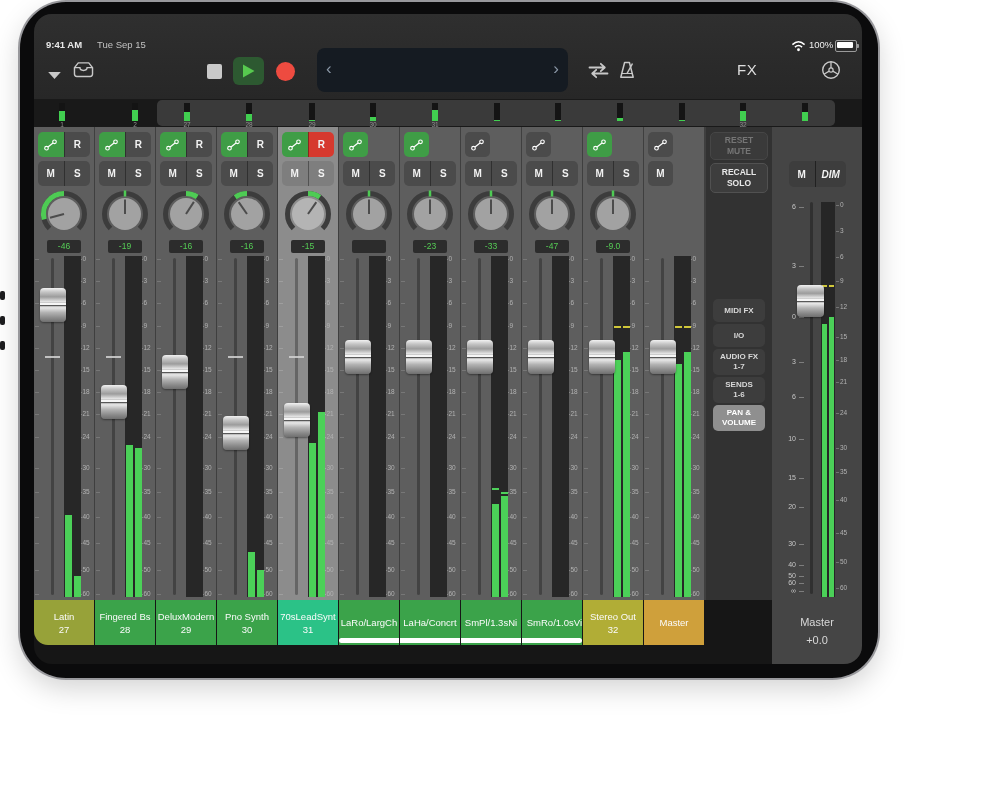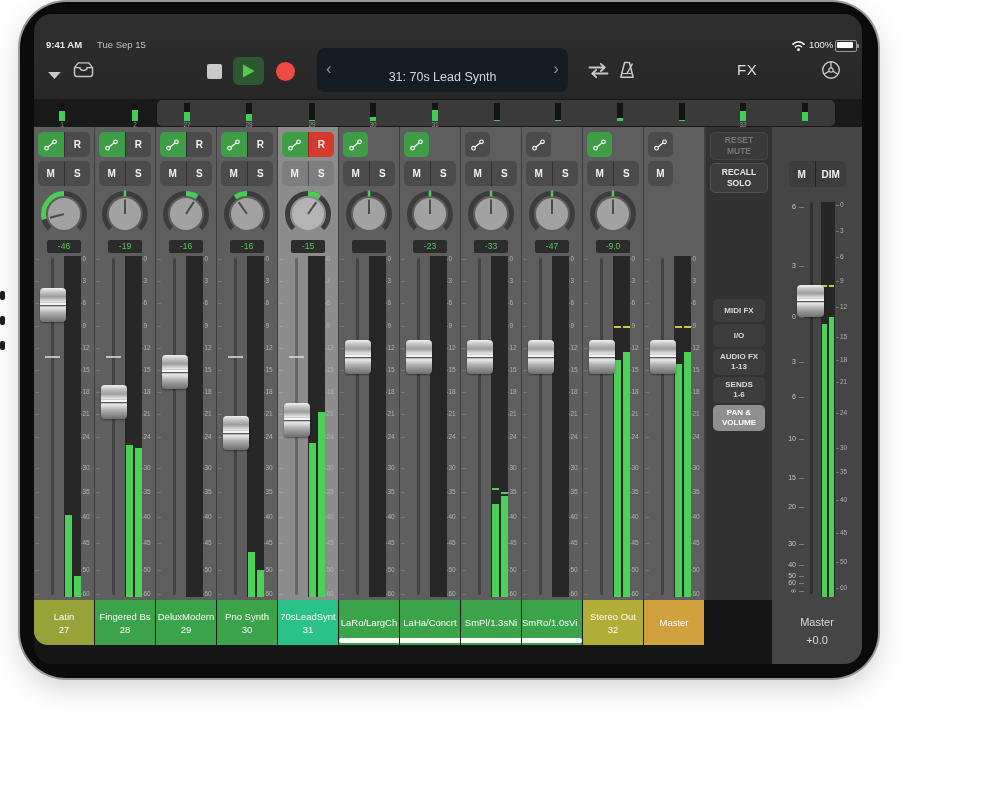--- a/index.html
+++ b/index.html
@@ -74,21 +74,20 @@
       </span>
       <span class="tb-stop"></span>
       <span class="tb-play">
         <svg width="13" height="14" viewBox="0 0 13 14">
             <path d="M1 0.5 L12.5 7 L1 13.5 Z" fill="#57c94f"></path>
           </svg>
       </span>
       <span class="tb-rec"></span>
       <div class="lcd">
         <span class="lcd-prev">‹</span>
-        <div class="lcd-trk">31: 70s Lead Synth</div>
         <span class="lcd-next">›</span>
       </div>
       <span class="tb-cycle">
         <svg width="25" height="17" viewBox="0 0 25 17">
             <path d="M3.5 5.5 H18 M14.8 1.8 L18.8 5.5 L14.8 9.2" fill="none" stroke="#c8c8c8" stroke-width="1.8" stroke-linecap="round" stroke-linejoin="round"></path>
             <path d="M21.5 11.5 H7 M10.2 7.8 L6.2 11.5 L10.2 15.2" fill="none" stroke="#c8c8c8" stroke-width="1.8" stroke-linecap="round" stroke-linejoin="round"></path>
           </svg>
       </span>
       <span class="tb-metro">
         <svg width="20" height="20" viewBox="0 0 20 20">
@@ -850,21 +849,21 @@
         <div style="position: absolute; left: 1px; top: 467px; width: 4px; height: 1px; background: rgba(255, 255, 255, 0.16);"></div>
         <div style="position: absolute; left: 45px; top: 467px; width: 2.5px; height: 1px; background: rgba(255, 255, 255, 0.25);"></div>
         <div style="position: absolute; left: 48.5px; top: 463px; width: 12px; font-size: 6.5px; color: rgb(178, 178, 178);">60</div>
         <div style="position: absolute; left: 17px; top: 131px; width: 3px; height: 337px; background: rgba(0, 0, 0, 0.28); border-radius: 1.5px;"></div>
         <div style="position: absolute; left: 11px; top: 229px; width: 15px; height: 2px; background: rgb(210, 210, 210); opacity: 0.85;"></div>
         <div style="position: absolute; left: 30px; top: 129px; width: 17px; height: 341px; background: rgb(39, 39, 39);"></div>
         <div style="position: absolute; left: 6px; top: 213px; width: 26px; height: 34px; border-radius: 4px; background: linear-gradient(rgb(242, 242, 242) 0%, rgb(196, 196, 196) 12%, rgb(156, 156, 156) 26%, rgb(227, 227, 227) 40%, rgb(143, 143, 143) 50%, rgb(232, 232, 232) 58%, rgb(179, 179, 179) 72%, rgb(138, 138, 138) 88%, rgb(111, 111, 111) 100%); box-shadow: rgba(0, 0, 0, 0.4) 0px 1px 2px;">
           <div style="position: absolute; left: 0px; top: 15px; width: 100%; height: 2px; background: rgb(246, 246, 246); box-shadow: rgba(0, 0, 0, 0.45) 0px 1px 0px;"></div>
         </div>
       </div>
-      <div style="position: absolute; left: 488px; top: 586px; width: 60px; height: 45px; background: rgb(59, 163, 74); display: flex; flex-direction: column; align-items: flex-start; justify-content: center; color: rgb(251, 251, 251); font-size: 9.5px; line-height: 13px; text-align: center; overflow: hidden;">
+      <div style="position: absolute; left: 488px; top: 586px; width: 60px; height: 45px; background: rgb(59, 163, 74); display: flex; flex-direction: column; align-items: flex-end; justify-content: center; color: rgb(251, 251, 251); font-size: 9.5px; line-height: 13px; text-align: center; overflow: hidden;">
         <div>SmRo/1.0sVi</div>
         <div style="position: absolute; left: 0px; bottom: 2px; width: 100%; height: 5px; background: rgb(255, 255, 255); border-radius: 0px 3px 3px 0px;"></div>
       </div>
       <div style="position: absolute; left: 549px; top: 113px; width: 60px; height: 473px; background: rgb(94, 94, 94);">
         <div style="position: absolute; left: 4px; top: 5px; width: 25px; height: 25px; border-radius: 5px; background: rgb(63, 157, 70); display: flex; align-items: center; justify-content: center;">
           <svg width="17" height="16" viewBox="0 0 24 24">
             <line x1="5" y1="17.5" x2="19" y2="6.5" stroke="#fff" stroke-width="1.8"></line>
             <circle cx="6" cy="16.8" r="2.7" fill="#3f9d46" stroke="#fff" stroke-width="1.7"></circle>
             <circle cx="18" cy="7.2" r="2.7" fill="#3f9d46" stroke="#fff" stroke-width="1.7"></circle>
           </svg>
@@ -1009,30 +1008,30 @@
         <div>Master</div>
       </div>
       <div style="position: absolute; left: 672px; top: 113px; width: 66px; height: 473px; background: rgb(50, 50, 50);">
         <div style="position: absolute; left: 4px; top: 5px; width: 56px; height: 26px; background: rgb(58, 58, 58); border: 1px solid rgb(70, 70, 70); border-radius: 5px; color: rgb(117, 117, 117); font-size: 8.5px; font-weight: bold; display: flex; align-items: center; justify-content: center; text-align: center; white-space: pre-line; line-height: 11px;">RESET
 MUTE</div>
         <div style="position: absolute; left: 4px; top: 36px; width: 56px; height: 28px; background: rgb(61, 61, 61); border: 1px solid rgb(81, 81, 81); border-radius: 5px; color: rgb(232, 232, 232); font-size: 8.5px; font-weight: bold; display: flex; align-items: center; justify-content: center; text-align: center; white-space: pre-line; line-height: 11px;">RECALL
 SOLO</div>
         <div style="position: absolute; left: 7px; top: 172px; width: 52px; height: 23px; background: rgb(61, 61, 61); border-radius: 5px; color: rgb(216, 216, 216); font-size: 8px; font-weight: bold; display: flex; align-items: center; justify-content: center; text-align: center; white-space: pre-line; line-height: 10px;">MIDI FX</div>
         <div style="position: absolute; left: 7px; top: 197px; width: 52px; height: 23px; background: rgb(61, 61, 61); border-radius: 5px; color: rgb(216, 216, 216); font-size: 8px; font-weight: bold; display: flex; align-items: center; justify-content: center; text-align: center; white-space: pre-line; line-height: 10px;">I/O</div>
         <div style="position: absolute; left: 7px; top: 222px; width: 52px; height: 26px; background: rgb(61, 61, 61); border-radius: 5px; color: rgb(216, 216, 216); font-size: 8px; font-weight: bold; display: flex; align-items: center; justify-content: center; text-align: center; white-space: pre-line; line-height: 10px;">AUDIO FX
-1-13</div>
+1-7</div>
         <div style="position: absolute; left: 7px; top: 250px; width: 52px; height: 26px; background: rgb(61, 61, 61); border-radius: 5px; color: rgb(216, 216, 216); font-size: 8px; font-weight: bold; display: flex; align-items: center; justify-content: center; text-align: center; white-space: pre-line; line-height: 10px;">SENDS
 1-6</div>
         <div style="position: absolute; left: 7px; top: 278px; width: 52px; height: 26px; background: rgb(143, 143, 143); border-radius: 5px; color: rgb(255, 255, 255); font-size: 8px; font-weight: bold; display: flex; align-items: center; justify-content: center; text-align: center; white-space: pre-line; line-height: 10px;">PAN &amp;
 VOLUME</div>
       </div>
       <div style="position: absolute; left: 738px; top: 113px; width: 90px; height: 537px; background: rgb(69, 69, 69);">
         <div style="position: absolute; left: 17px; top: 34px; width: 57px; height: 26px; border-radius: 5px; overflow: hidden; display: flex;">
           <div style="position: relative; width: 26px; height: 100%; background: rgb(61, 61, 61); display: flex; align-items: center; justify-content: center; color: rgb(242, 242, 242); font-size: 10px; font-weight: bold;">M</div>
-          <div style="position: relative; width: 31px; height: 100%; background: rgb(61, 61, 61); border-left: 1px solid rgba(0, 0, 0, 0.45); display: flex; align-items: center; justify-content: center; color: rgb(242, 242, 242); font-size: 10px; font-weight: bold;">DIM</div>
+          <div style="position: relative; width: 31px; height: 100%; background: rgb(61, 61, 61); border-left: 1px solid rgba(0, 0, 0, 0.45); display: flex; align-items: center; justify-content: center; color: rgb(242, 242, 242); font-size: 10px; font-weight: bold; font-style: italic;">DIM</div>
         </div>
         <div style="position: absolute; left: 0px; top: 76px; width: 24px; text-align: right; font-size: 7px; color: rgb(198, 198, 198);">6</div>
         <div style="position: absolute; left: 27px; top: 80px; width: 5px; height: 1px; background: rgba(255, 255, 255, 0.3);"></div>
         <div style="position: absolute; left: 0px; top: 135px; width: 24px; text-align: right; font-size: 7px; color: rgb(198, 198, 198);">3</div>
         <div style="position: absolute; left: 27px; top: 139px; width: 5px; height: 1px; background: rgba(255, 255, 255, 0.3);"></div>
         <div style="position: absolute; left: 0px; top: 186px; width: 24px; text-align: right; font-size: 7px; color: rgb(198, 198, 198);">0</div>
         <div style="position: absolute; left: 27px; top: 190px; width: 5px; height: 1px; background: rgba(255, 255, 255, 0.3);"></div>
         <div style="position: absolute; left: 0px; top: 231px; width: 24px; text-align: right; font-size: 7px; color: rgb(198, 198, 198);">3</div>
         <div style="position: absolute; left: 27px; top: 235px; width: 5px; height: 1px; background: rgba(255, 255, 255, 0.3);"></div>
         <div style="position: absolute; left: 0px; top: 266px; width: 24px; text-align: right; font-size: 7px; color: rgb(198, 198, 198);">6</div>

